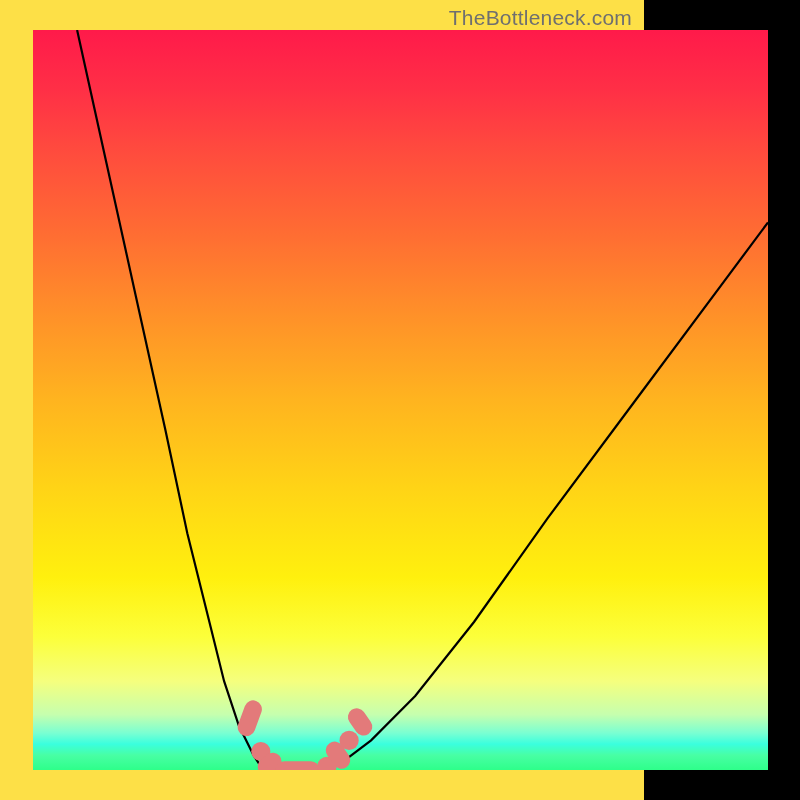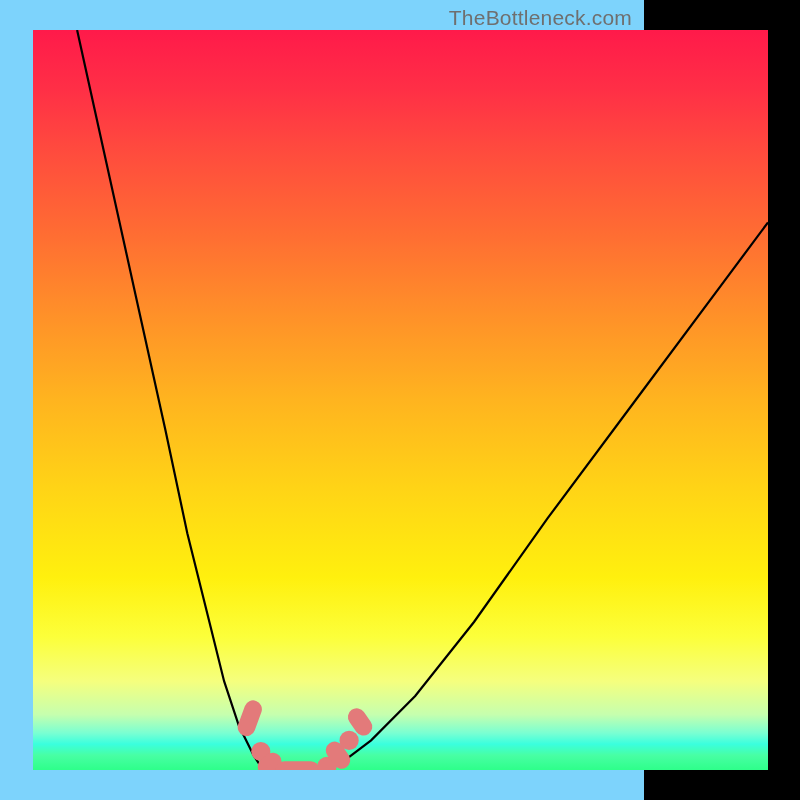--- a/index.html
+++ b/index.html
@@ -10,21 +10,21 @@
     background: #000;
     overflow: hidden;
     font-family: Arial, Helvetica, sans-serif;
   }
   .frame {
     position: absolute;
     left: 0;
     top: 0;
     width: 644px;
     height: 800px;
-    background: #7dd3fc;
+    background: #fde047;
   }
   .plot-area {
     position: absolute;
     left: 33px;
     top: 30px;
     width: 735px;
     height: 740px;
     
     background: linear-gradient(
       to bottom,

